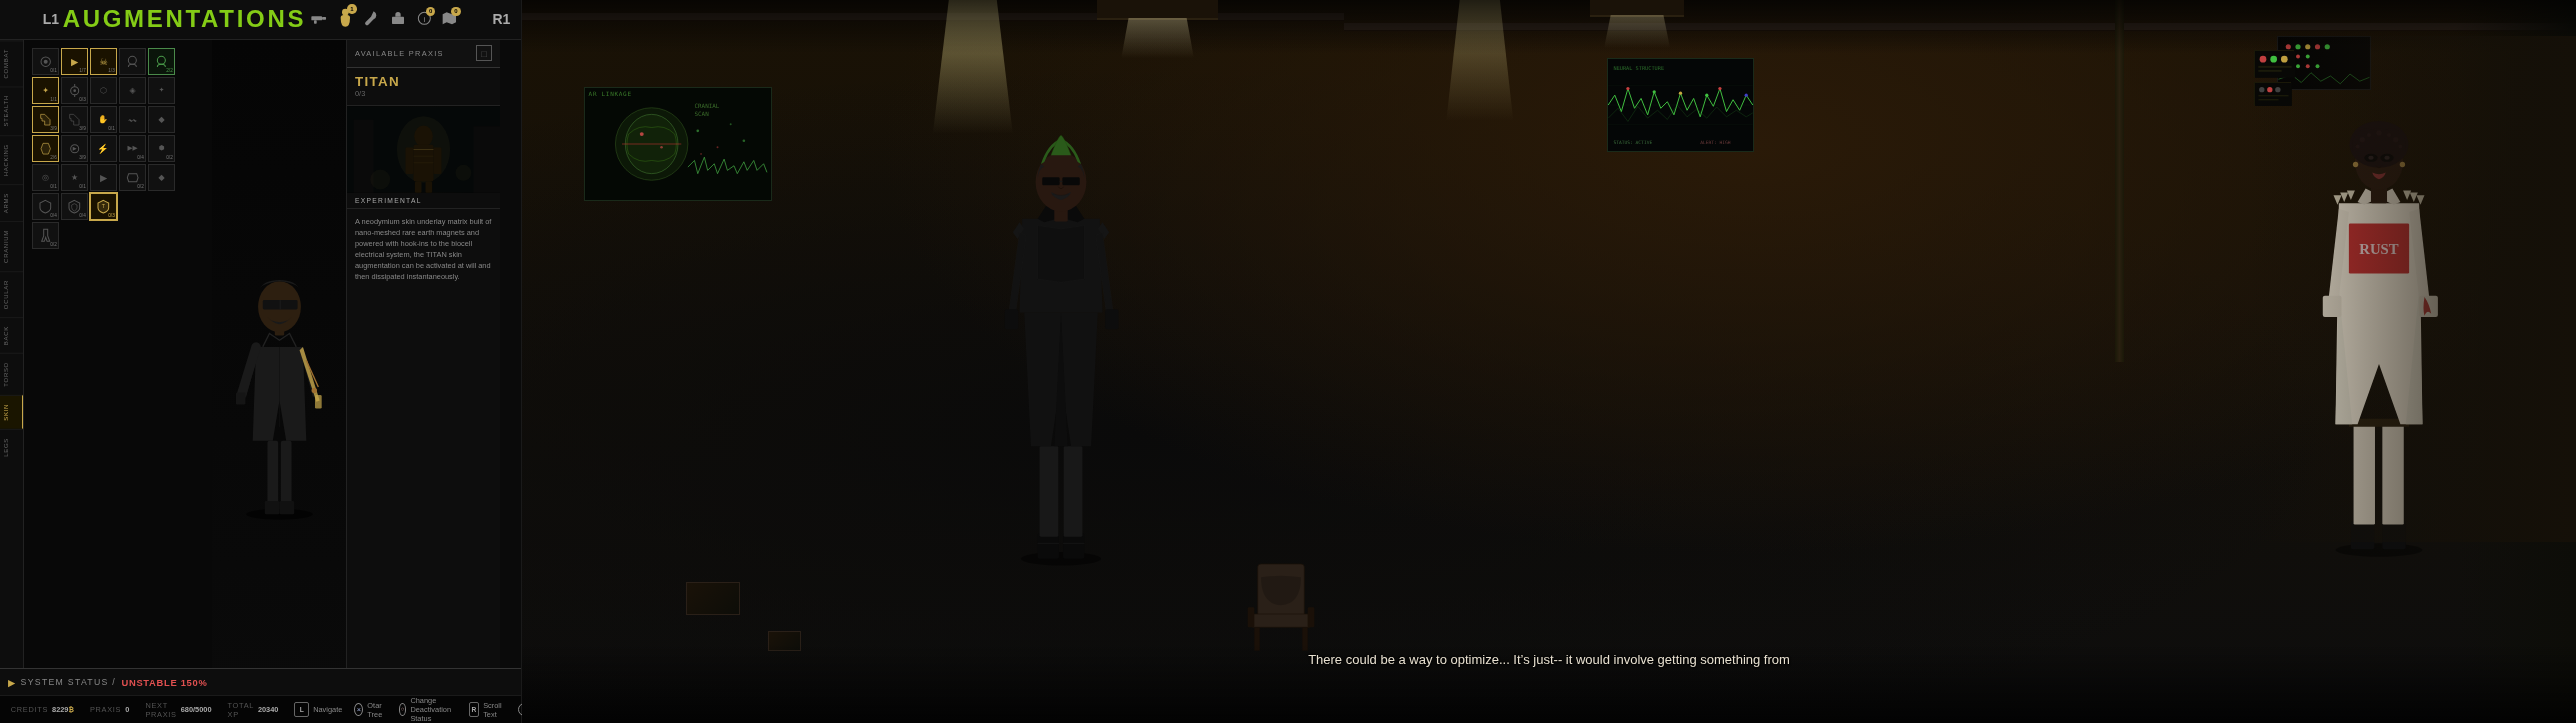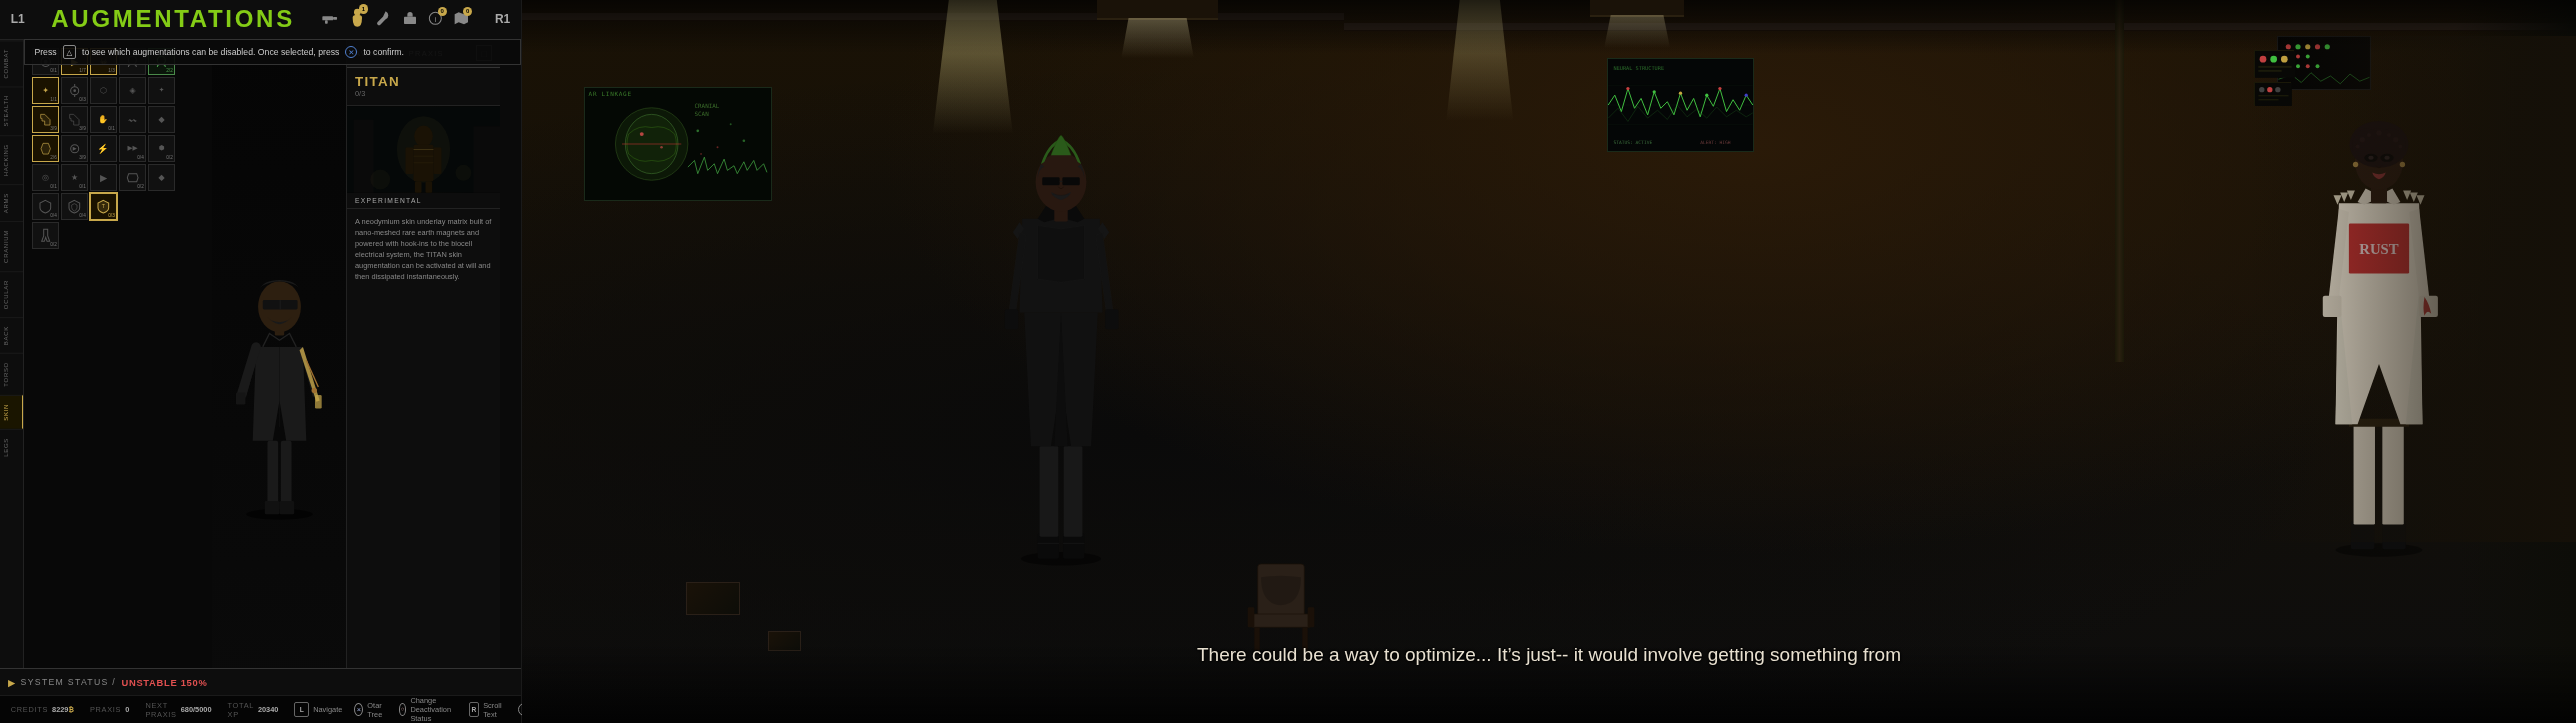--- a/index.html
+++ b/index.html
@@ -67,22 +67,23 @@
       height: 9.4px;
       border-radius: 50%;
       display: flex;
       align-items: center;
       justify-content: center;
       font-weight: bold;
     }
 
     .l1-label, .r1-label {
       color: #aaa;
-      font-size: 12px;
+      font-size: 14px;
       font-weight: bold;
+      margin-left: 32px;
     }
 
     
     .aug-body {
       display: flex;
       height: calc(723px - 40px - 28px);
     }
 
     
     .side-tabs {
@@ -413,21 +414,21 @@
     .subtitle-area {
       position: absolute;
       bottom: 54px;
       left: 50%;
       transform: translateX(-50%);
       width: 80%;
       text-align: center;
     }
 
     .subtitle-text {
-      font-size: 19px;
+      font-size: 13px;
       color: #e8e0d0;
       text-shadow: 0.7px 0.7px 2px #000, -0.7px -0.7px 2px #000;
       line-height: 1.4;
     }
 
     
     .bg-pipes {
       position: absolute;
       top: 0;
       left: 0;
@@ -588,27 +589,20 @@
         <div class="badge">0</div>
         <svg width="14.7" height="14.7" viewBox="0 0 22 22" fill="#888">
           <polygon points="1,5 7,2 15,5 21,2 21,17 15,20 7,17 1,20"></polygon>
         </svg>
       </div>
     </div>
 
     <span class="r1-label">R1</span>
   </div>
 
-  <div class="notification-bar">
-    <span>Press</span>
-    <span class="notif-key">△</span>
-    <span>to see which augmentations can be disabled. Once selected, press</span>
-    <span class="notif-cross">✕</span>
-    <span>to confirm.</span>
-  </div>
 
   <div class="aug-body">
 
     <div class="side-tabs">
       <div class="side-tab">COMBAT</div>
       <div class="side-tab">STEALTH</div>
       <div class="side-tab">HACKING</div>
       <div class="side-tab">ARMS</div>
       <div class="side-tab">CRANIUM</div>
       <div class="side-tab">OCULAR</div>

